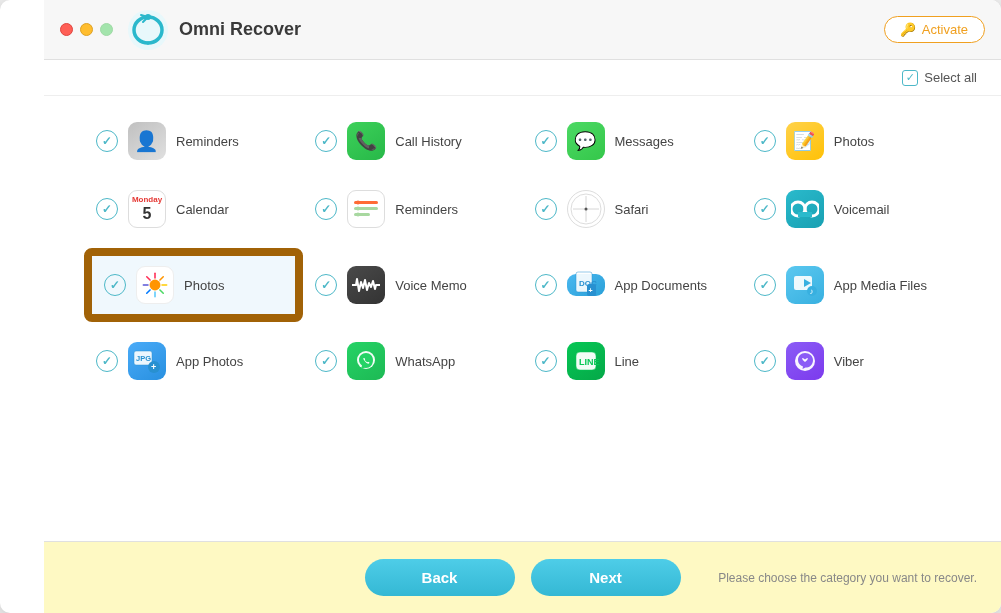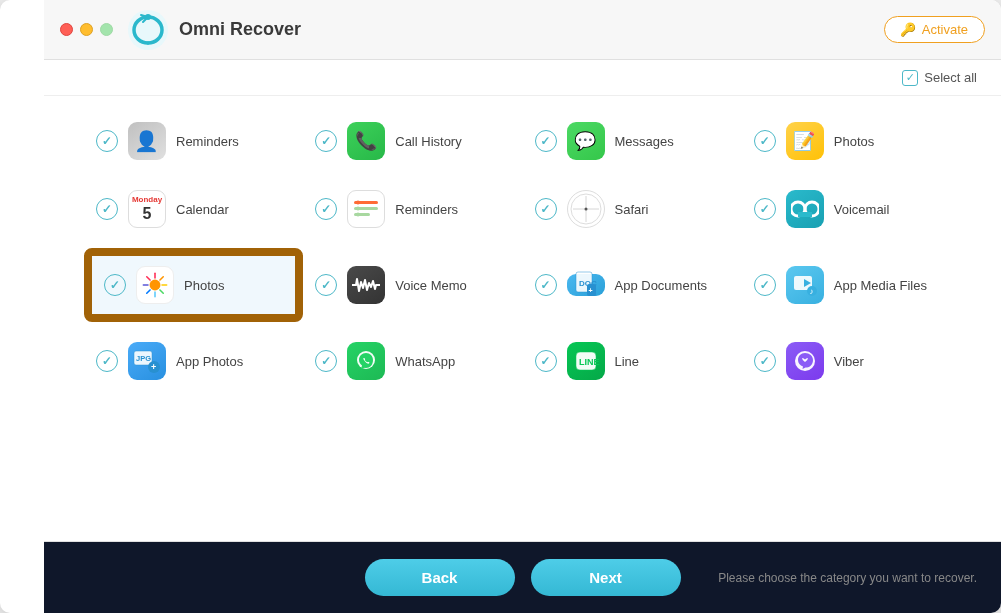--- a/index.html
+++ b/index.html
@@ -291,21 +291,21 @@
       background: linear-gradient(145deg, #8b5cf6, #7c3aed);
       border-radius: 9px;
       width: 38px; height: 38px;
       display: flex; align-items: center; justify-content: center;
       font-size: 18px;
       color: white;
     }
     
     .bottom-bar {
       height: 72px;
-      background: #0f172a;
+      background: #fef9c3;
       border-top: 1px solid #e0e0e0;
       display: flex;
       align-items: center;
       justify-content: center;
       gap: 16px;
       flex-shrink: 0;
       position: relative;
     }
     .back-btn {
       background: linear-gradient(180deg, #4ecde8, #34b8d4);

